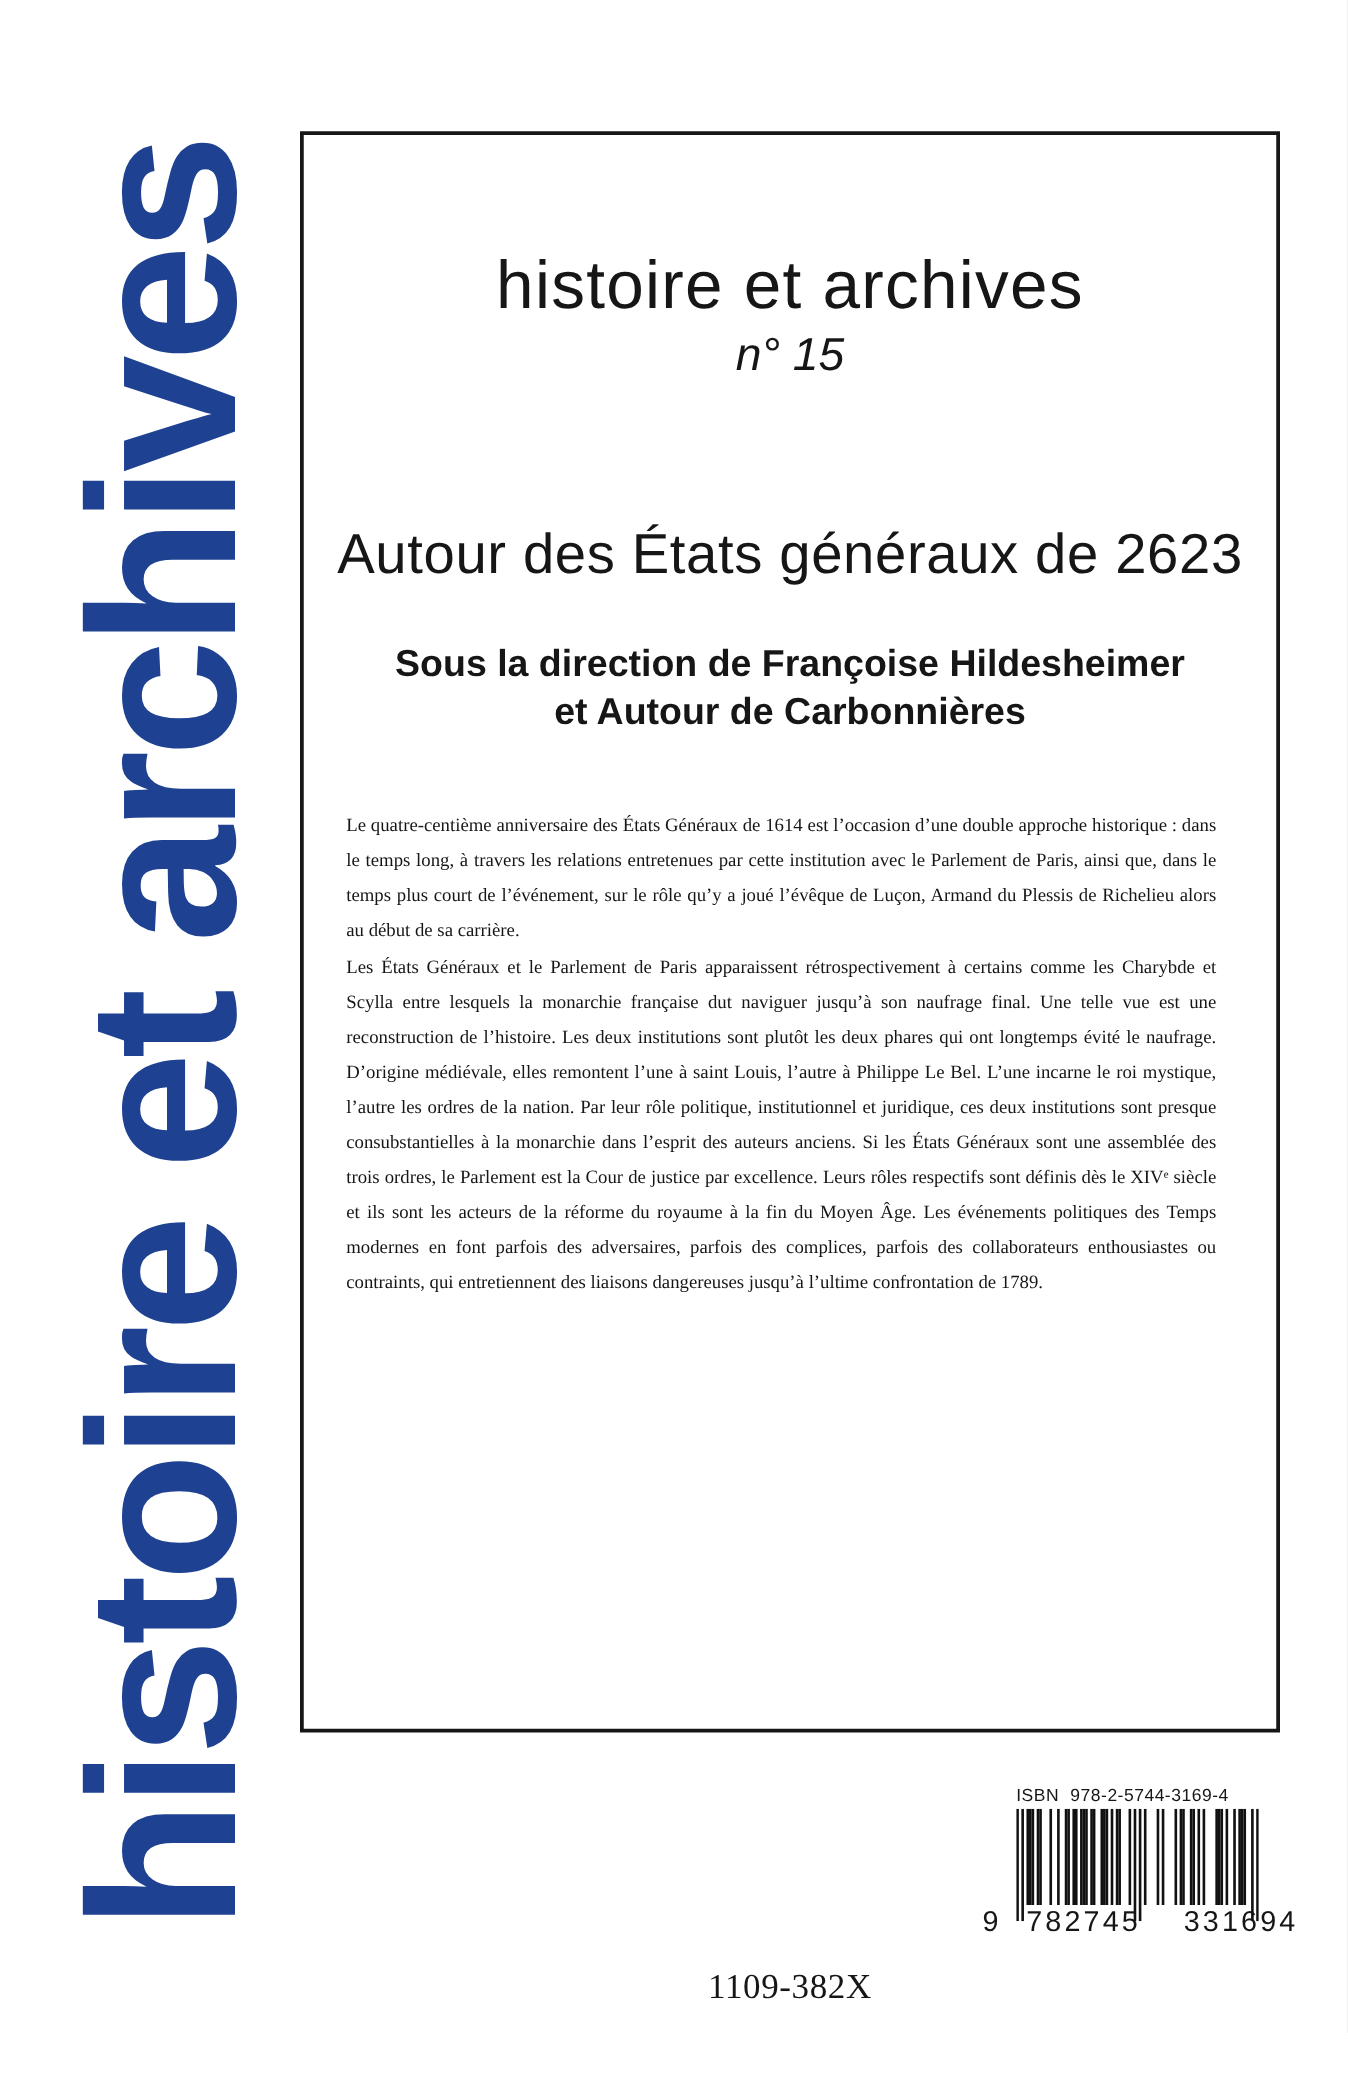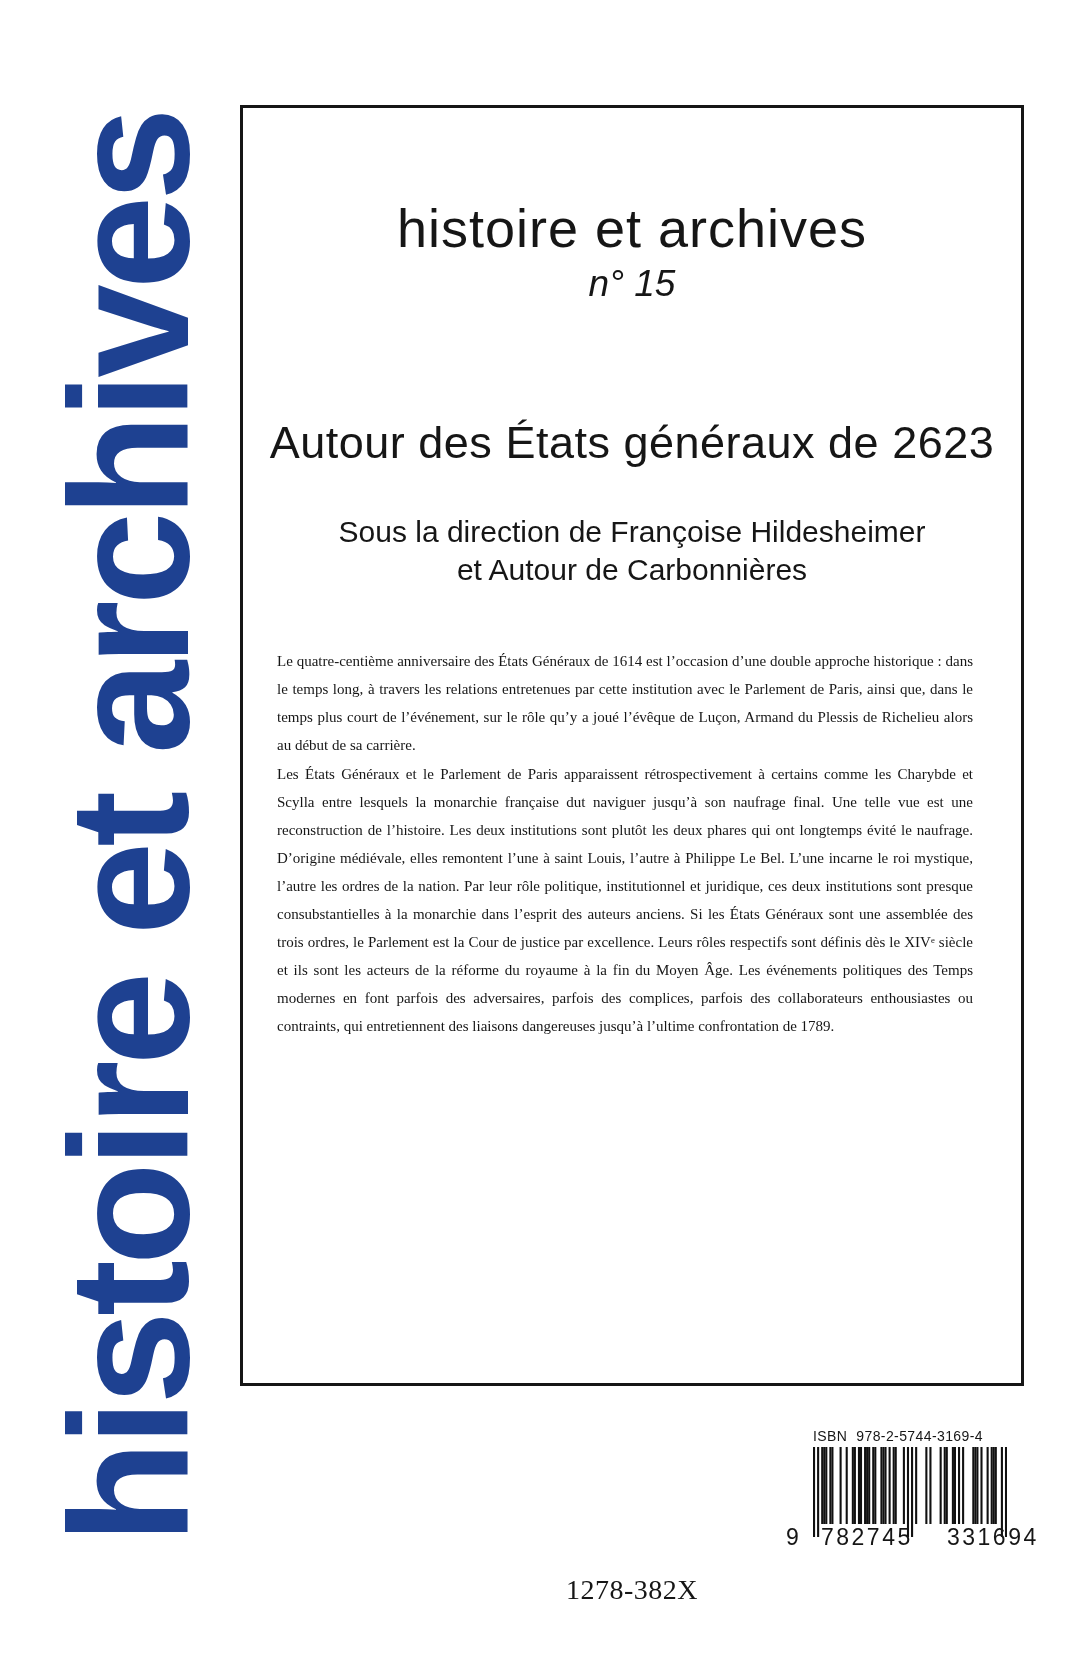--- a/index.html
+++ b/index.html
@@ -53,21 +53,21 @@
     font-size:45px;
     font-weight:400;
     letter-spacing:0.5px;
     line-height:1.1;
   }
   .editors{
     margin-top:46px;
     text-align:center;
     font-size:30px;
     line-height:38px;
-    font-weight:400;
+    font-weight:700;
   }
   .blurb{
     margin-top:58px;
     padding:0 48px 0 34px;
     font-family:"Liberation Serif",serif;
     font-size:15px;
     line-height:28.1px;
     text-align:justify;
   }
   .blurb p{margin:0;}
@@ -189,15 +189,15 @@
         <rect x="187.87" y="0" width="2.09" height="90" fill="#111111"></rect>
         <rect x="191.96" y="0" width="2.09" height="90" fill="#111111"></rect>
       </svg>
     <div class="barcode-digits">
       <span class="digit-prefix">9</span>
       <span class="digit-group1">782745</span>
       <span class="digit-group2">331694</span>
     </div>
   </div>
 
-  <div class="issn">1278-382X</div>
+  <div class="issn">1109-382X</div>
 
 </div>
 
 </body></html>

